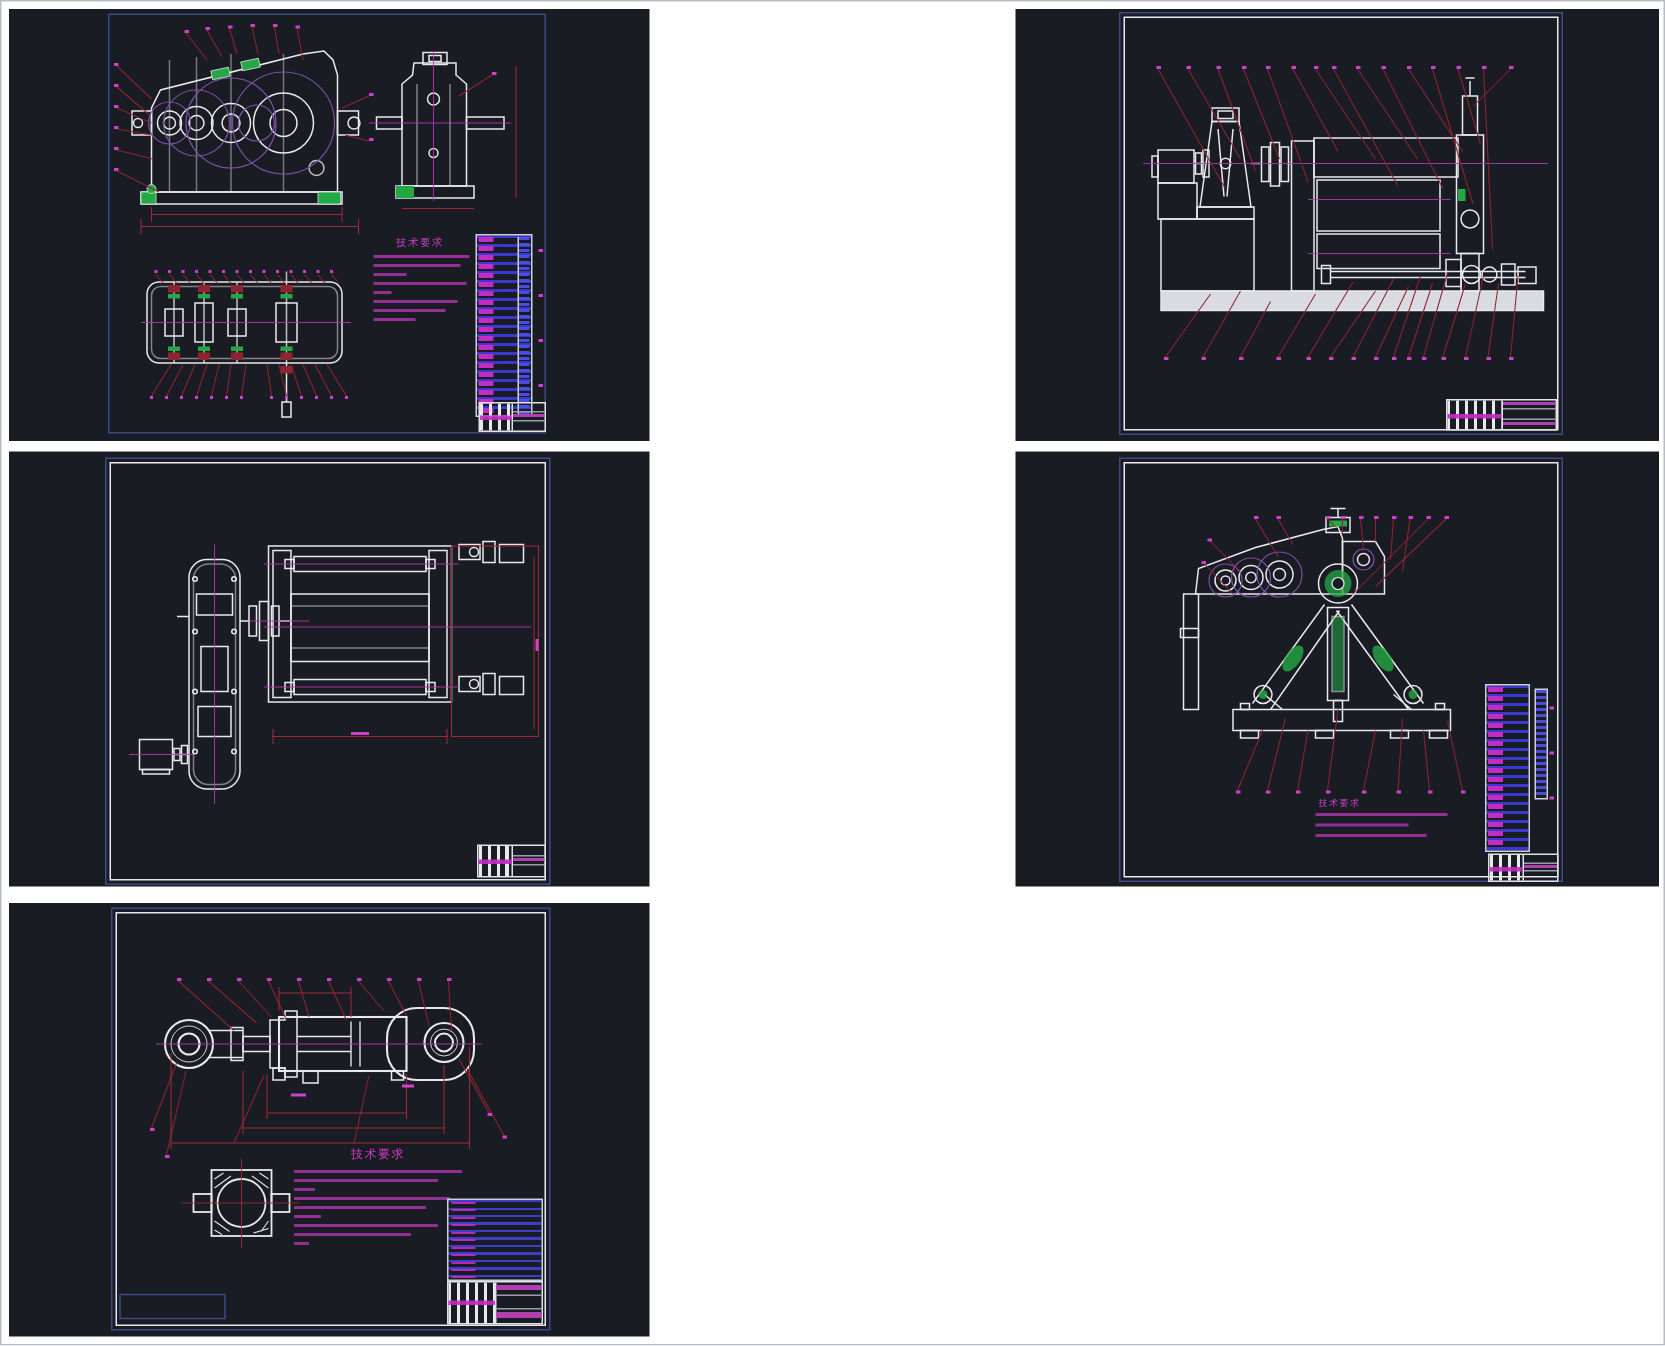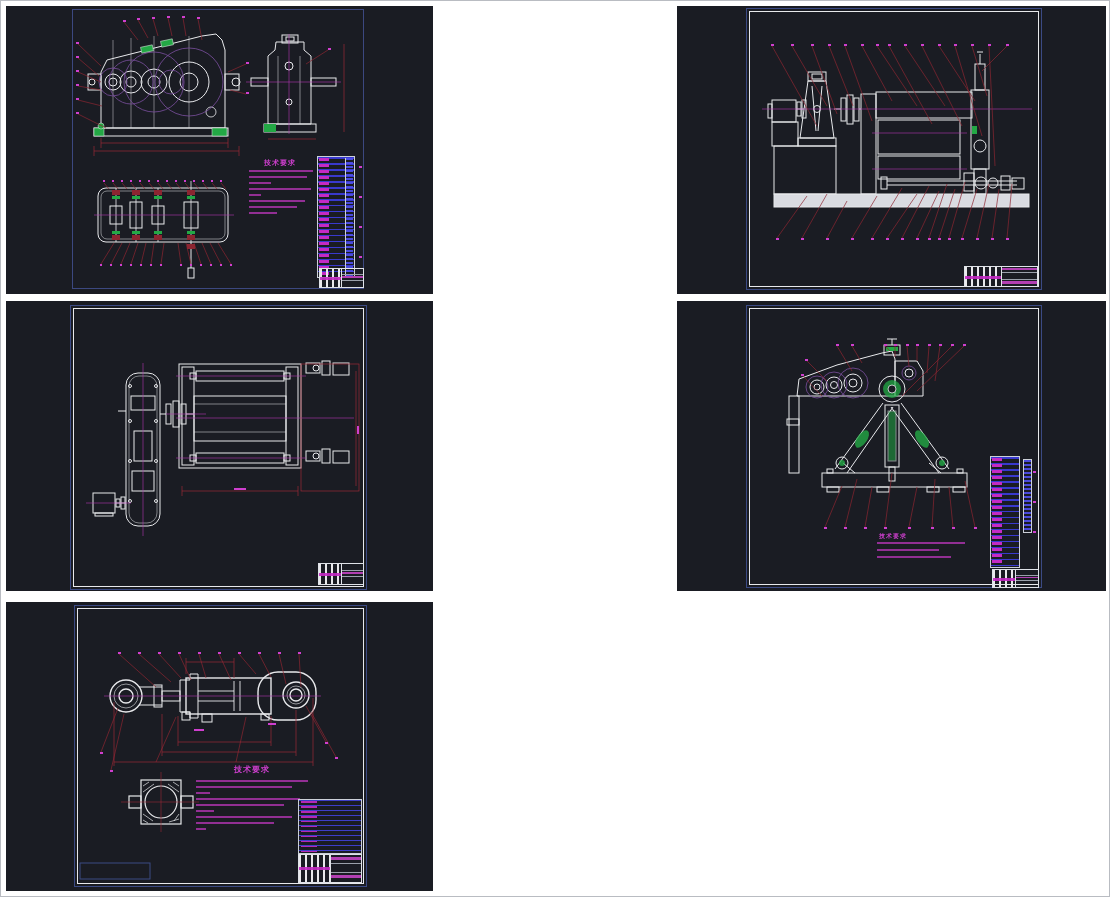--- a/index.html
+++ b/index.html
@@ -1,18 +1,18 @@
 <!DOCTYPE html>
 <html><head>
 <meta charset="utf-8">
 <style>
   html,body{margin:0;padding:0;background:#ffffff;}
   #stage{position:relative;width:1110px;height:897px;background:#ffffff;
          border:1px solid #b9bcc2;box-sizing:border-box;overflow:hidden;
-         font-family:"Liberation Sans",sans-serif;font-weight:bold;}
+         font-family:"Liberation Sans",sans-serif;}
   .panel{position:absolute;background:#1a1c23;}
   .frame{position:absolute;box-sizing:border-box;}
   .frame.blue{border:1px solid #3c4880;}
   .frame.white{border:1px solid #e8e9ec;outline:1px solid #3b4a84;outline-offset:2px;}
   svg.draw{position:absolute;left:0;top:0;}
   .overlay{position:absolute;}
   .notes-heading{position:absolute;color:#cf3fcf;font-size:7px;line-height:8px;
                  letter-spacing:1px;white-space:nowrap;}
   .notes-line{position:absolute;height:2px;background:#a832a8;opacity:.85;}
   .bom{position:absolute;box-sizing:border-box;border:1px solid #ccd0d8;

